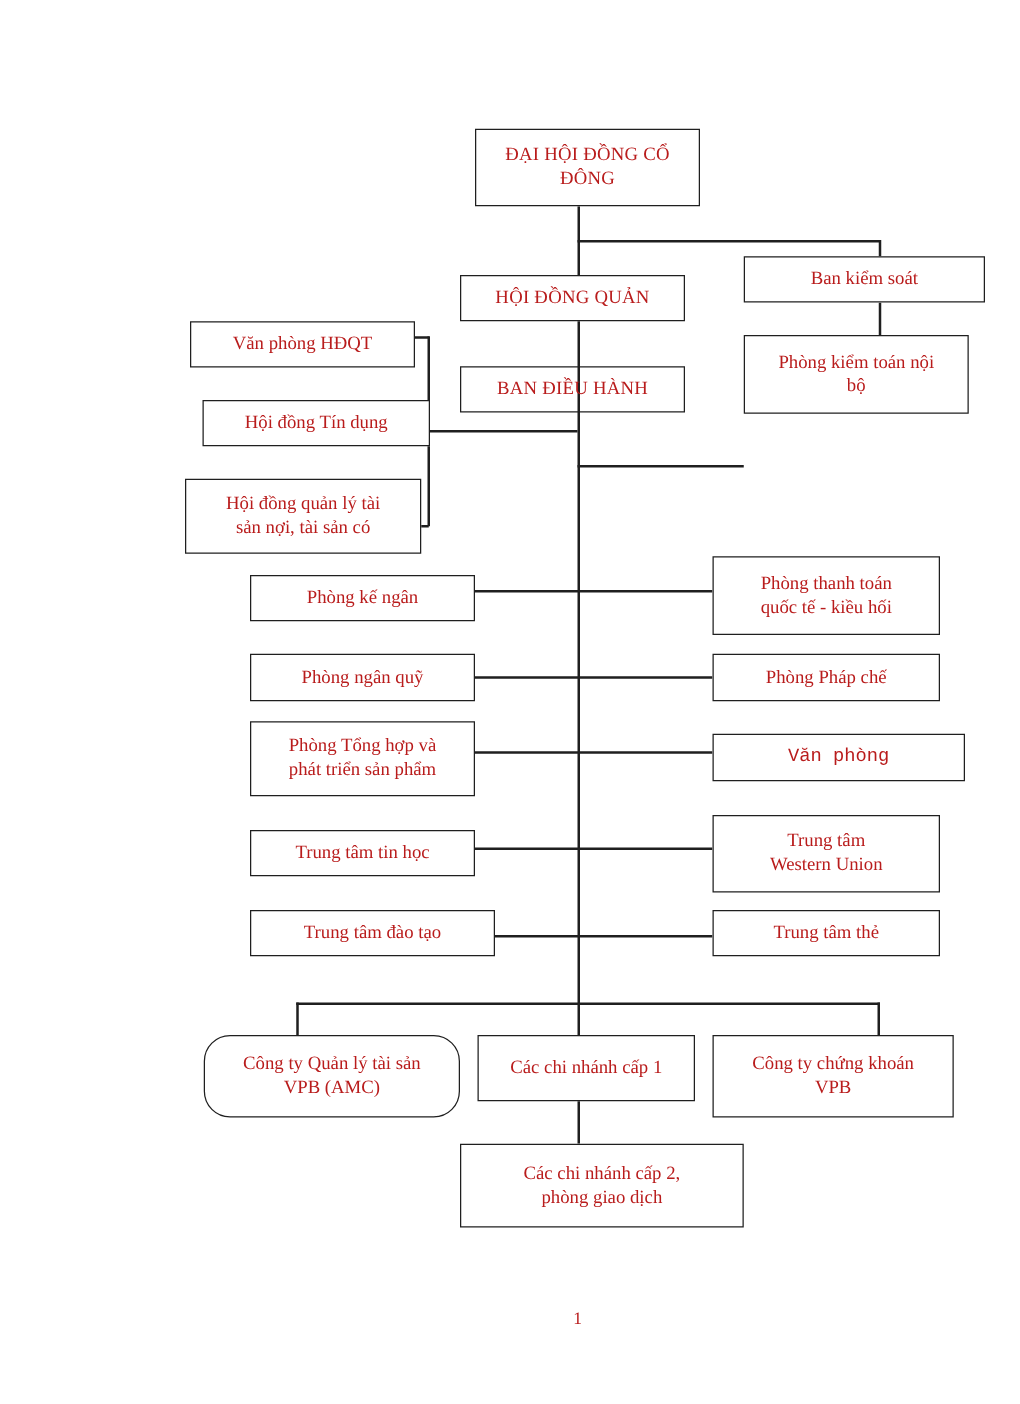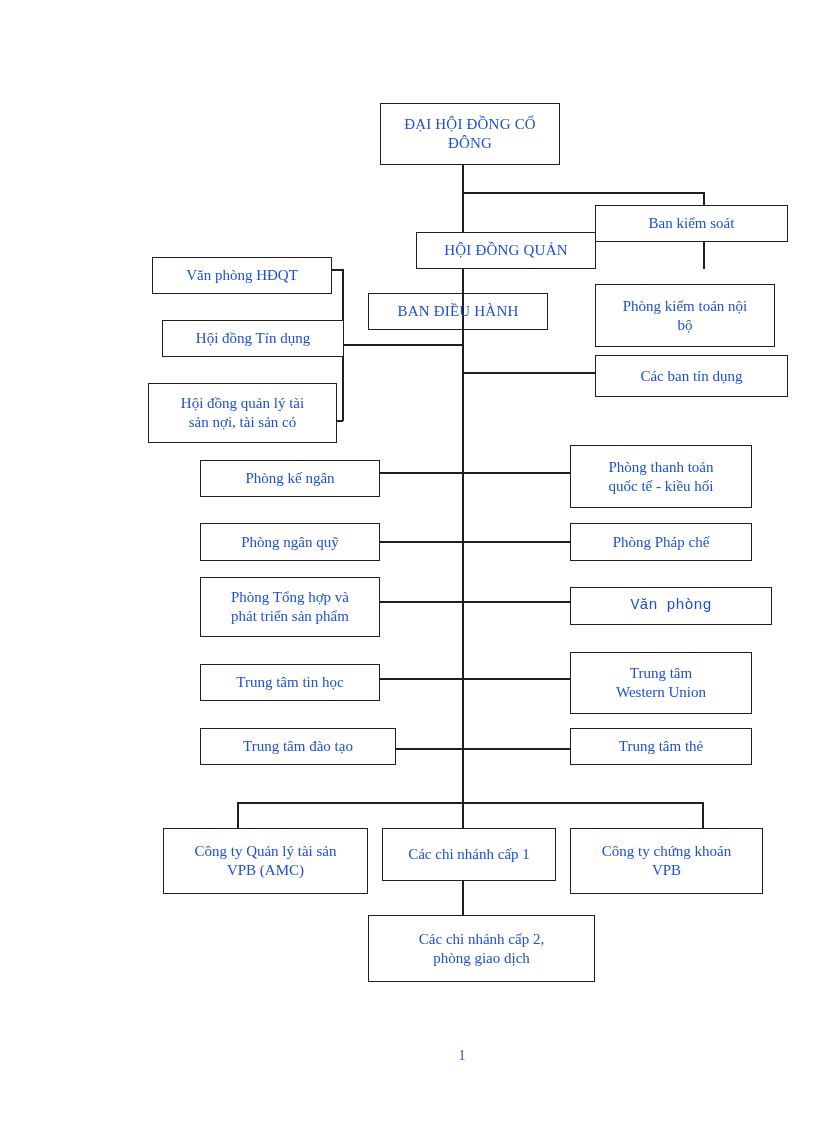--- a/index.html
+++ b/index.html
@@ -1,48 +1,48 @@
 <!DOCTYPE html>
 <html><head>
 <meta charset="utf-8">
 <style>
   html,body{margin:0;padding:0;background:#ffffff;}
   .page{position:relative;width:816px;height:1123px;background:#ffffff;overflow:hidden;
-        font-family:"Liberation Serif","DejaVu Serif",serif;color:#1d4ed8;}
+        font-family:"Liberation Serif","DejaVu Serif",serif;color:#b91c1c;}
   .line{position:absolute;background:#1f1f1f;z-index:1;}
   .h{height:1.5px;}
   .v{width:1.5px;}
   .box{position:absolute;z-index:2;box-sizing:border-box;border:1.5px solid #1f1f1f;background:#ffffff;
        display:flex;align-items:center;justify-content:center;text-align:center;
        font-size:15px;line-height:1.25;padding:2px 6px;white-space:pre-line;}
   .box.see-through{background:transparent;}
   .caps{letter-spacing:0.2px;}
   .page-number{position:absolute;left:452px;top:1048px;width:20px;text-align:center;font-size:14px;z-index:2;}
 
   
   #b0 {left:380px;top:103px;width:180px;height:62px;}
-  #b1 {left:368px;top:232px;width:180px;height:37px;margin-left:48px;}
+  #b1 {left:368px;top:220px;width:180px;height:37px;}
   #b2 {left:368px;top:293px;width:180px;height:37px;}
   #b3 {left:595px;top:205px;width:193px;height:37px;}
-  #b4 {left:595px;top:284px;width:180px;height:63px;}
+  #b4 {left:595px;top:268px;width:180px;height:63px;}
   #b5 {left:595px;top:355px;width:193px;height:42px;}
   #b6 {left:152px;top:257px;width:180px;height:37px;}
   #b7 {left:150px;top:320px;width:182px;height:37px;margin-left:12px;}
   #b8 {left:148px;top:383px;width:189px;height:60px;}
   #b9 {left:200px;top:460px;width:180px;height:37px;}
   #b10{left:570px;top:445px;width:182px;height:63px;}
   #b11{left:200px;top:523px;width:180px;height:38px;}
   #b12{left:570px;top:523px;width:182px;height:38px;text-align:right;}
   #b13{left:200px;top:577px;width:180px;height:60px;}
   #b14{left:570px;top:587px;width:202px;height:38px;font-family:Liberation Mono, monospace;}
   #b15{left:200px;top:664px;width:180px;height:37px;}
   #b16{left:570px;top:652px;width:182px;height:62px;}
   #b17{left:200px;top:728px;width:196px;height:37px;}
   #b18{left:570px;top:728px;width:182px;height:37px;}
-  #b19{left:163px;top:828px;width:205px;height:66px;}
+  #b19{left:163px;top:828px;width:205px;height:66px;border-radius:21px;}
   #b20{left:382px;top:828px;width:174px;height:53px;}
   #b21{left:570px;top:828px;width:193px;height:66px;}
   #b22{left:368px;top:915px;width:227px;height:67px;}
 </style>
 </head>
 <body>
 
 <div class="page">
 
   <div class="line v" style="left:462px;top:165px;height:750px;"></div>
@@ -63,21 +63,20 @@
   <div class="line v" style="left:237px;top:802px;height:27px;"></div>
   <div class="line v" style="left:702px;top:802px;height:27px;"></div>
 
   <div class="box caps" id="b0">ĐẠI HỘI ĐỒNG CỔ
 ĐÔNG</div>
   <div class="box caps" id="b1">HỘI ĐỒNG QUẢN</div>
   <div class="box caps see-through" id="b2">BAN ĐIỀU HÀNH</div>
   <div class="box" id="b3">Ban kiểm  soát</div>
   <div class="box" id="b4">Phòng kiểm toán nội
 bộ</div>
-  <div class="box" id="b5">Các ban tín dụng</div>
   <div class="box" id="b6">Văn phòng HĐQT</div>
   <div class="box" id="b7">Hội  đồng Tín dụng</div>
   <div class="box" id="b8">Hội  đồng quản lý tài
 sản nợi,  tài  sản có</div>
   <div class="box" id="b9">Phòng kế ngân</div>
   <div class="box" id="b10">Phòng thanh  toán
 quốc tế - kiều  hối</div>
   <div class="box" id="b11">Phòng ngân  quỹ</div>
   <div class="box" id="b12">Phòng Pháp chế</div>
   <div class="box" id="b13">Phòng Tổng hợp và

